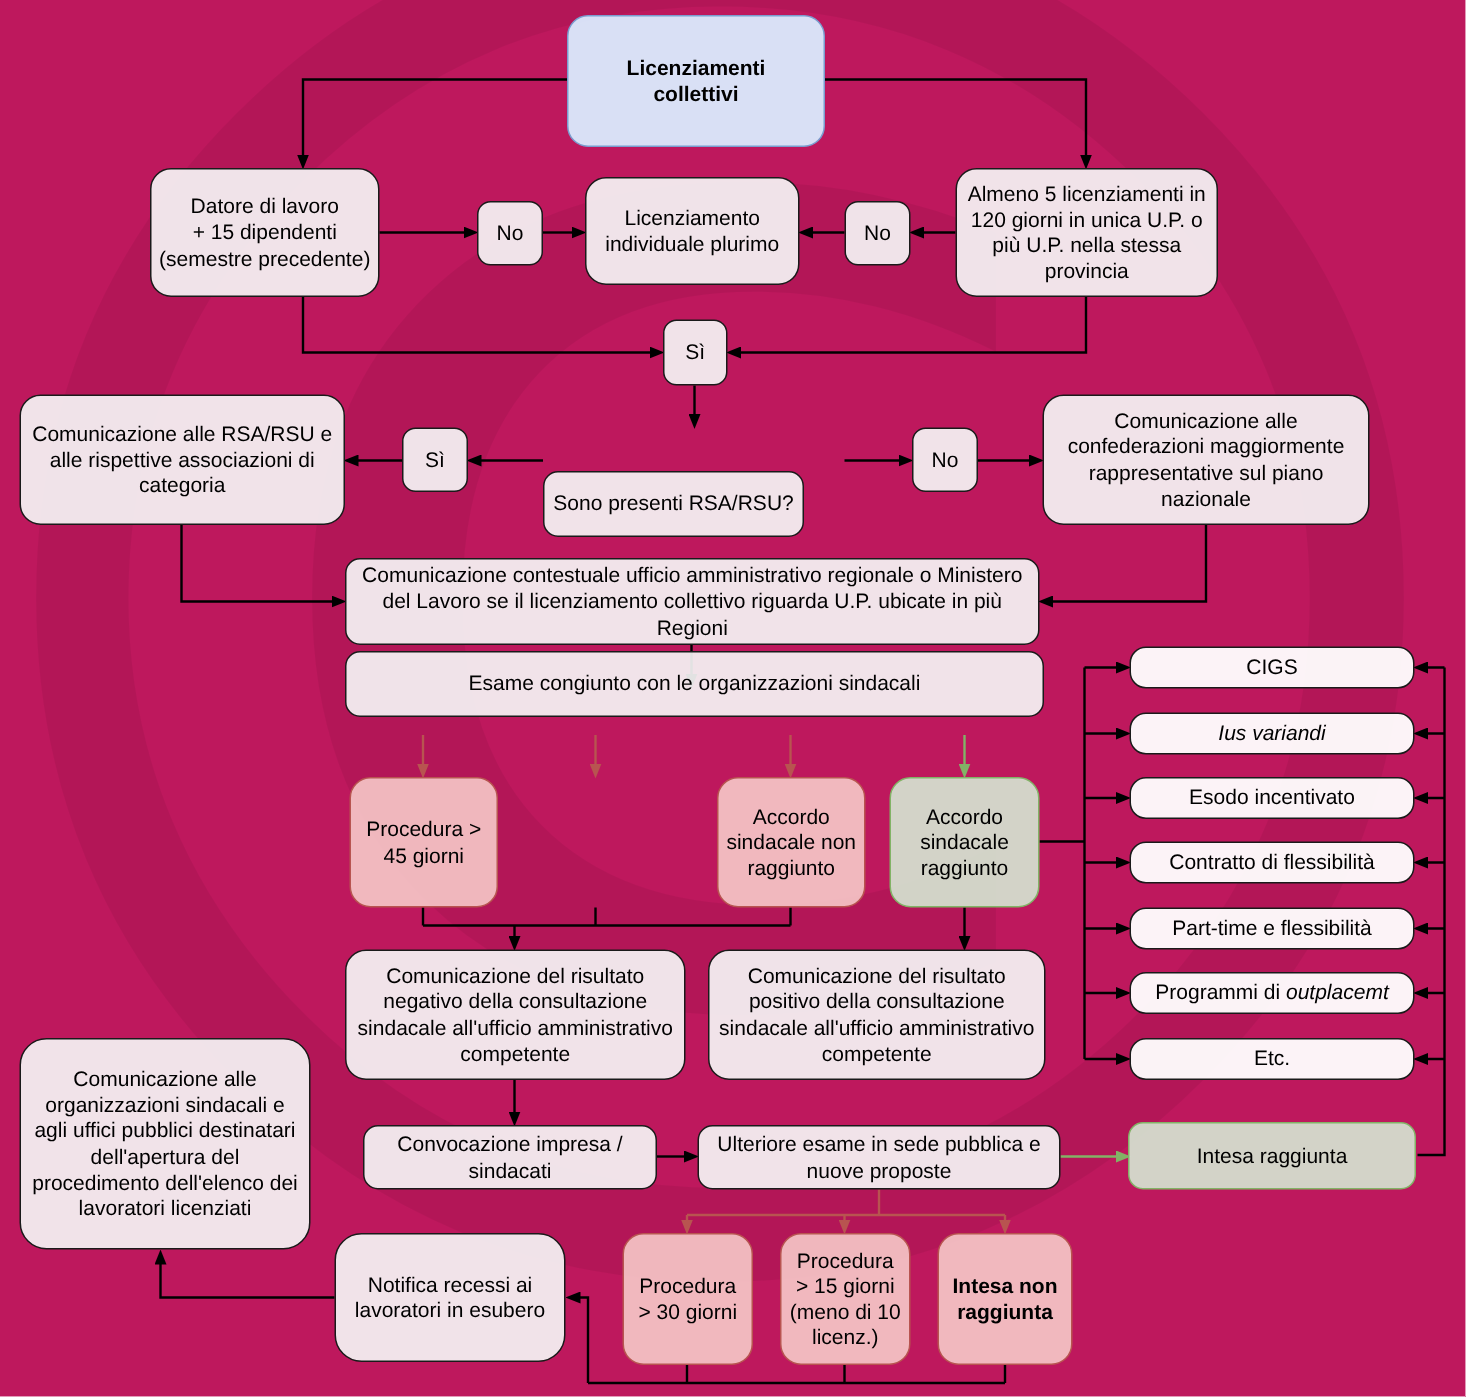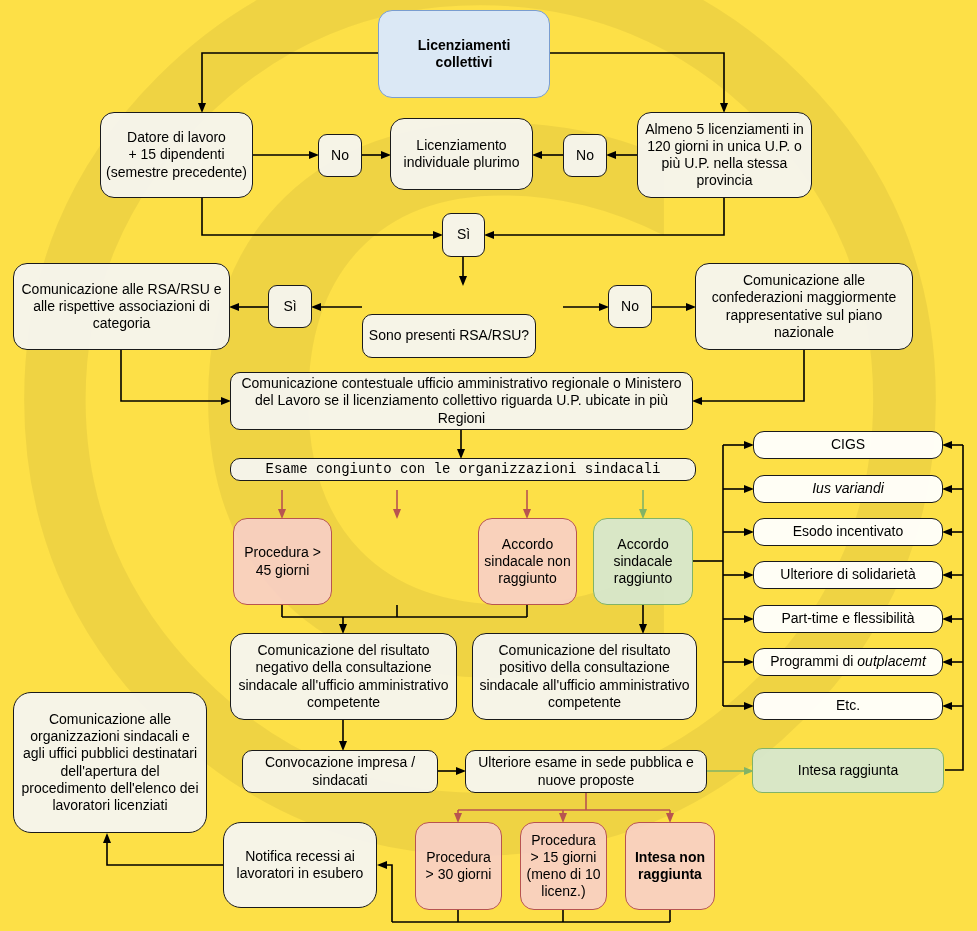--- a/index.html
+++ b/index.html
@@ -1,17 +1,17 @@
 <!DOCTYPE html>
 <html><head>
 <meta charset="utf-8">
 <style>
   html,body{margin:0;padding:0;background:#fff;}
   .canvas{
-    position:relative;width:977px;height:931px;background:#fde047;overflow:hidden;
+    position:relative;width:977px;height:931px;background:#be185d;overflow:hidden;
     font-family:"Liberation Sans","DejaVu Sans",sans-serif;
   }
   .watermark{
     position:absolute;left:480px;top:470px;transform:translate(-50%,-54%);
     font-size:1260px;line-height:1;color:rgba(0,0,0,0.055);
     font-family:"DejaVu Sans",sans-serif;z-index:0;user-select:none;
   }
   svg.wires{position:absolute;left:0;top:0;z-index:1;}
   .n{
     position:absolute;z-index:2;box-sizing:border-box;
@@ -124,32 +124,32 @@
   <div class="n" style="left:637px;top:112px;width:175px;height:86px;">Almeno 5 licenziamenti in 120 giorni in unica U.P. o più U.P. nella stessa provincia</div>
   <div class="n sm" style="left:442px;top:213px;width:43px;height:44px;">Sì</div>
 
   <div class="n r10" style="left:362px;top:302px;width:174px;height:44px;margin-top:12px;">Sono presenti RSA/RSU?</div>
   <div class="n sm" style="left:268px;top:285px;width:44px;height:43px;">Sì</div>
   <div class="n sm" style="left:608px;top:285px;width:44px;height:43px;">No</div>
   <div class="n" style="left:13px;top:263px;width:217px;height:87px;">Comunicazione alle RSA/RSU e alle rispettive associazioni di categoria</div>
   <div class="n" style="left:695px;top:263px;width:218px;height:87px;">Comunicazione alle confederazioni maggiormente rappresentative sul piano nazionale</div>
 
   <div class="n r10" style="left:230px;top:372px;width:463px;height:58px;">Comunicazione contestuale ufficio amministrativo regionale o Ministero del Lavoro se il licenziamento collettivo riguarda U.P. ubicate in più Regioni</div>
-  <div class="n r10" style="left:230px;top:458px;width:466px;height:23px;font-family:Liberation Mono, monospace;">Esame congiunto con le organizzazioni sindacali</div>
+  <div class="n r10" style="left:230px;top:434px;width:466px;height:44px;">Esame congiunto con le organizzazioni sindacali</div>
 
   <div class="n red" style="left:233px;top:518px;width:99px;height:87px;">Procedura &gt; 45 giorni</div>
   <div class="n red" style="left:478px;top:518px;width:99px;height:87px;">Accordo sindacale non raggiunto</div>
   <div class="n green" style="left:593px;top:518px;width:100px;height:87px;">Accordo
 sindacale
 raggiunto</div>
 
   <div class="n menu" style="left:753px;top:431px;width:190px;height:28px;">CIGS</div>
   <div class="n menu italic" style="left:753px;top:475px;width:190px;height:28px;">Ius variandi</div>
   <div class="n menu" style="left:753px;top:518px;width:190px;height:28px;">Esodo incentivato</div>
-  <div class="n menu" style="left:753px;top:561px;width:190px;height:28px;">Ulteriore di solidarietà</div>
+  <div class="n menu" style="left:753px;top:561px;width:190px;height:28px;">Contratto di flessibilità</div>
   <div class="n menu" style="left:753px;top:605px;width:190px;height:28px;">Part-time e flessibilità</div>
   <div class="n menu" style="left:753px;top:648px;width:190px;height:28px;"><span><span>Programmi di </span><em>outplacemt</em></span></div>
   <div class="n menu" style="left:753px;top:692px;width:190px;height:28px;">Etc.</div>
   <div class="n green r10" style="left:752px;top:748px;width:192px;height:45px;">Intesa raggiunta</div>
 
   <div class="n" style="left:230px;top:633px;width:227px;height:87px;">Comunicazione del risultato negativo della consultazione sindacale all'ufficio amministrativo competente</div>
   <div class="n" style="left:472px;top:633px;width:225px;height:87px;">Comunicazione del risultato positivo della consultazione sindacale all'ufficio amministrativo competente</div>
 
   <div class="n r10" style="left:242px;top:750px;width:196px;height:43px;">Convocazione impresa / sindacati</div>
   <div class="n r10" style="left:465px;top:750px;width:242px;height:43px;">Ulteriore esame in sede pubblica e nuove proposte</div>

